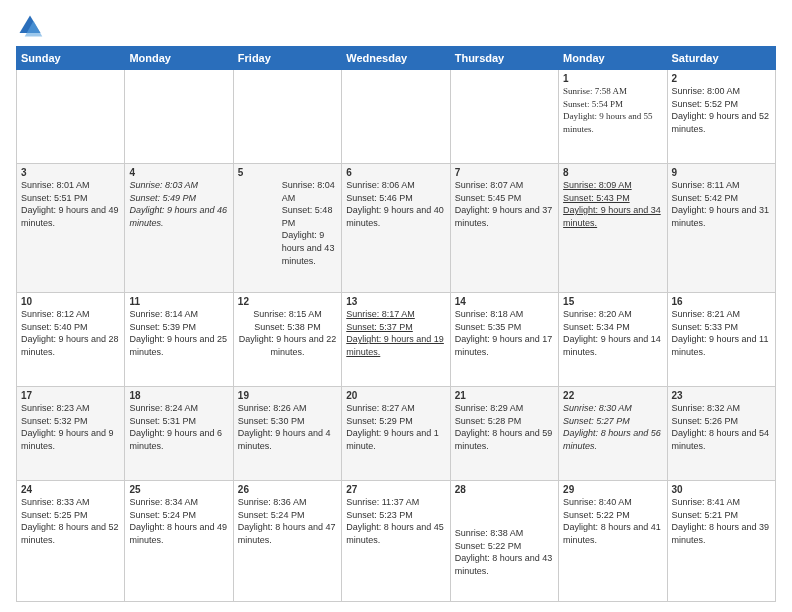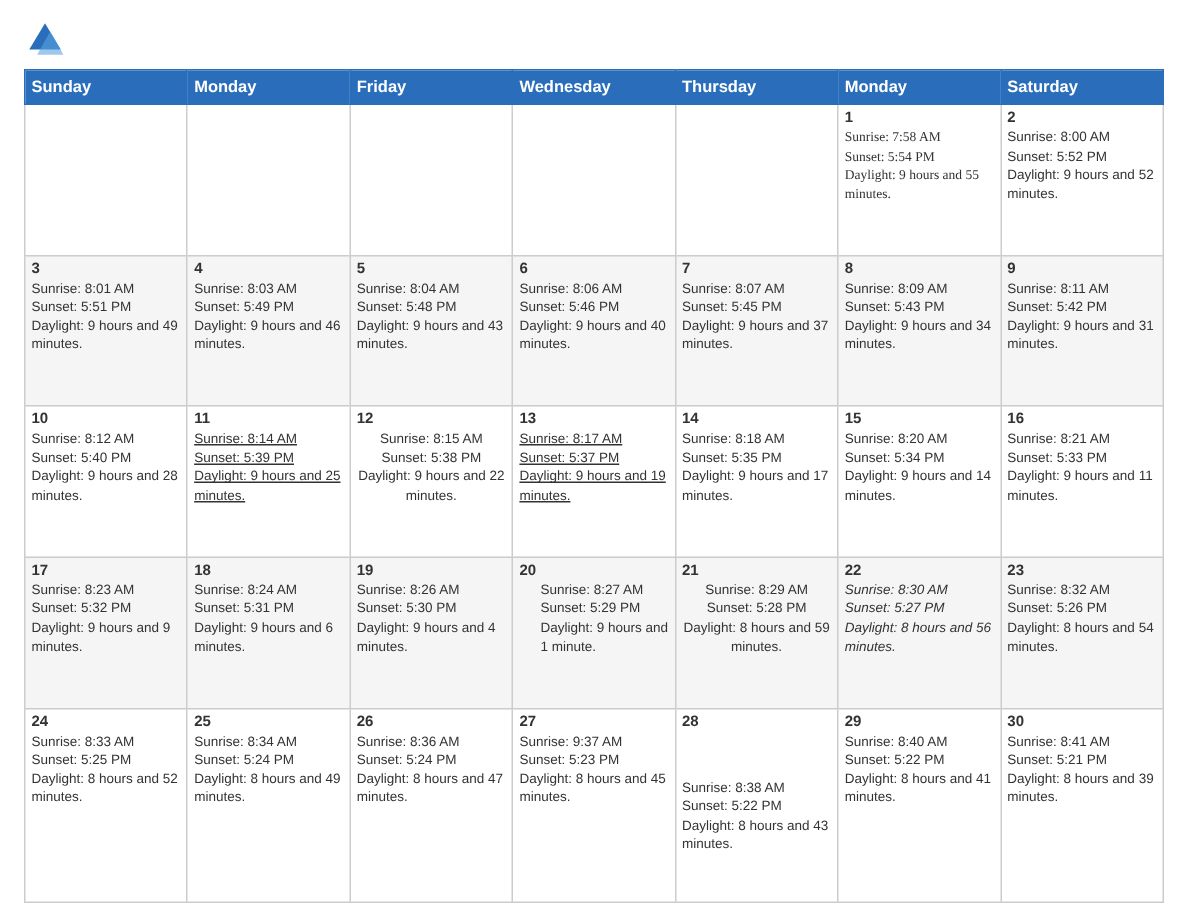--- a/index.html
+++ b/index.html
@@ -156,65 +156,65 @@
         </tr>
         <tr>
           <td>
             <div class="day-num">3</div>
             <div class="day-info" style="white-space: pre-line;">Sunrise: 8:01 AM
 Sunset: 5:51 PM
 Daylight: 9 hours and 49 minutes.</div>
           </td>
           <td>
             <div class="day-num">4</div>
-            <div class="day-info" style="white-space: pre-line;">Sunrise: 8:03 AM
+            <div class="day-info" style="white-space: pre-line; font-style: italic;">Sunrise: 8:03 AM
 Sunset: 5:49 PM
 Daylight: 9 hours and 46 minutes.</div>
           </td>
           <td>
             <div class="day-num">5</div>
-            <div class="day-info" style="white-space: pre-line;">Sunrise: 8:04 AM
+            <div class="day-info" style="white-space: pre-line; margin-left: 44px;">Sunrise: 8:04 AM
 Sunset: 5:48 PM
 Daylight: 9 hours and 43 minutes.</div>
           </td>
           <td>
             <div class="day-num">6</div>
             <div class="day-info" style="white-space: pre-line;">Sunrise: 8:06 AM
 Sunset: 5:46 PM
 Daylight: 9 hours and 40 minutes.</div>
           </td>
           <td>
             <div class="day-num">7</div>
             <div class="day-info" style="white-space: pre-line;">Sunrise: 8:07 AM
 Sunset: 5:45 PM
 Daylight: 9 hours and 37 minutes.</div>
           </td>
           <td>
             <div class="day-num">8</div>
-            <div class="day-info" style="white-space: pre-line;">Sunrise: 8:09 AM
+            <div class="day-info" style="white-space: pre-line; text-decoration: underline;">Sunrise: 8:09 AM
 Sunset: 5:43 PM
 Daylight: 9 hours and 34 minutes.</div>
           </td>
           <td>
             <div class="day-num">9</div>
             <div class="day-info" style="white-space: pre-line;">Sunrise: 8:11 AM
 Sunset: 5:42 PM
 Daylight: 9 hours and 31 minutes.</div>
           </td>
         </tr>
         <tr>
           <td>
             <div class="day-num">10</div>
             <div class="day-info" style="white-space: pre-line;">Sunrise: 8:12 AM
 Sunset: 5:40 PM
 Daylight: 9 hours and 28 minutes.</div>
           </td>
           <td>
             <div class="day-num">11</div>
-            <div class="day-info" style="white-space: pre-line; text-decoration: underline;">Sunrise: 8:14 AM
+            <div class="day-info" style="white-space: pre-line;">Sunrise: 8:14 AM
 Sunset: 5:39 PM
 Daylight: 9 hours and 25 minutes.</div>
           </td>
           <td>
             <div class="day-num">12</div>
             <div class="day-info" style="white-space: pre-line; text-align: center;">Sunrise: 8:15 AM
 Sunset: 5:38 PM
 Daylight: 9 hours and 22 minutes.</div>
           </td>
           <td>
@@ -256,27 +256,27 @@
 Daylight: 9 hours and 6 minutes.</div>
           </td>
           <td>
             <div class="day-num">19</div>
             <div class="day-info" style="white-space: pre-line;">Sunrise: 8:26 AM
 Sunset: 5:30 PM
 Daylight: 9 hours and 4 minutes.</div>
           </td>
           <td>
             <div class="day-num">20</div>
-            <div class="day-info" style="white-space: pre-line; margin-left: 14px;">Sunrise: 8:27 AM
+            <div class="day-info" style="white-space: pre-line;">Sunrise: 8:27 AM
 Sunset: 5:29 PM
 Daylight: 9 hours and 1 minute.</div>
           </td>
           <td>
             <div class="day-num">21</div>
-            <div class="day-info" style="white-space: pre-line; text-align: center;">Sunrise: 8:29 AM
+            <div class="day-info" style="white-space: pre-line;">Sunrise: 8:29 AM
 Sunset: 5:28 PM
 Daylight: 8 hours and 59 minutes.</div>
           </td>
           <td>
             <div class="day-num">22</div>
             <div class="day-info" style="white-space: pre-line; font-style: italic;">Sunrise: 8:30 AM
 Sunset: 5:27 PM
 Daylight: 8 hours and 56 minutes.</div>
           </td>
           <td>
@@ -300,21 +300,21 @@
 Daylight: 8 hours and 49 minutes.</div>
           </td>
           <td>
             <div class="day-num">26</div>
             <div class="day-info" style="white-space: pre-line;">Sunrise: 8:36 AM
 Sunset: 5:24 PM
 Daylight: 8 hours and 47 minutes.</div>
           </td>
           <td>
             <div class="day-num">27</div>
-            <div class="day-info" style="white-space: pre-line;">Sunrise: 9:37 AM
+            <div class="day-info" style="white-space: pre-line;">Sunrise: 11:37 AM
 Sunset: 5:23 PM
 Daylight: 8 hours and 45 minutes.</div>
           </td>
           <td>
             <div class="day-num">28</div>
             <div class="day-info" style="white-space: pre-line; margin-top: 32px;">Sunrise: 8:38 AM
 Sunset: 5:22 PM
 Daylight: 8 hours and 43 minutes.</div>
           </td>
           <td>

